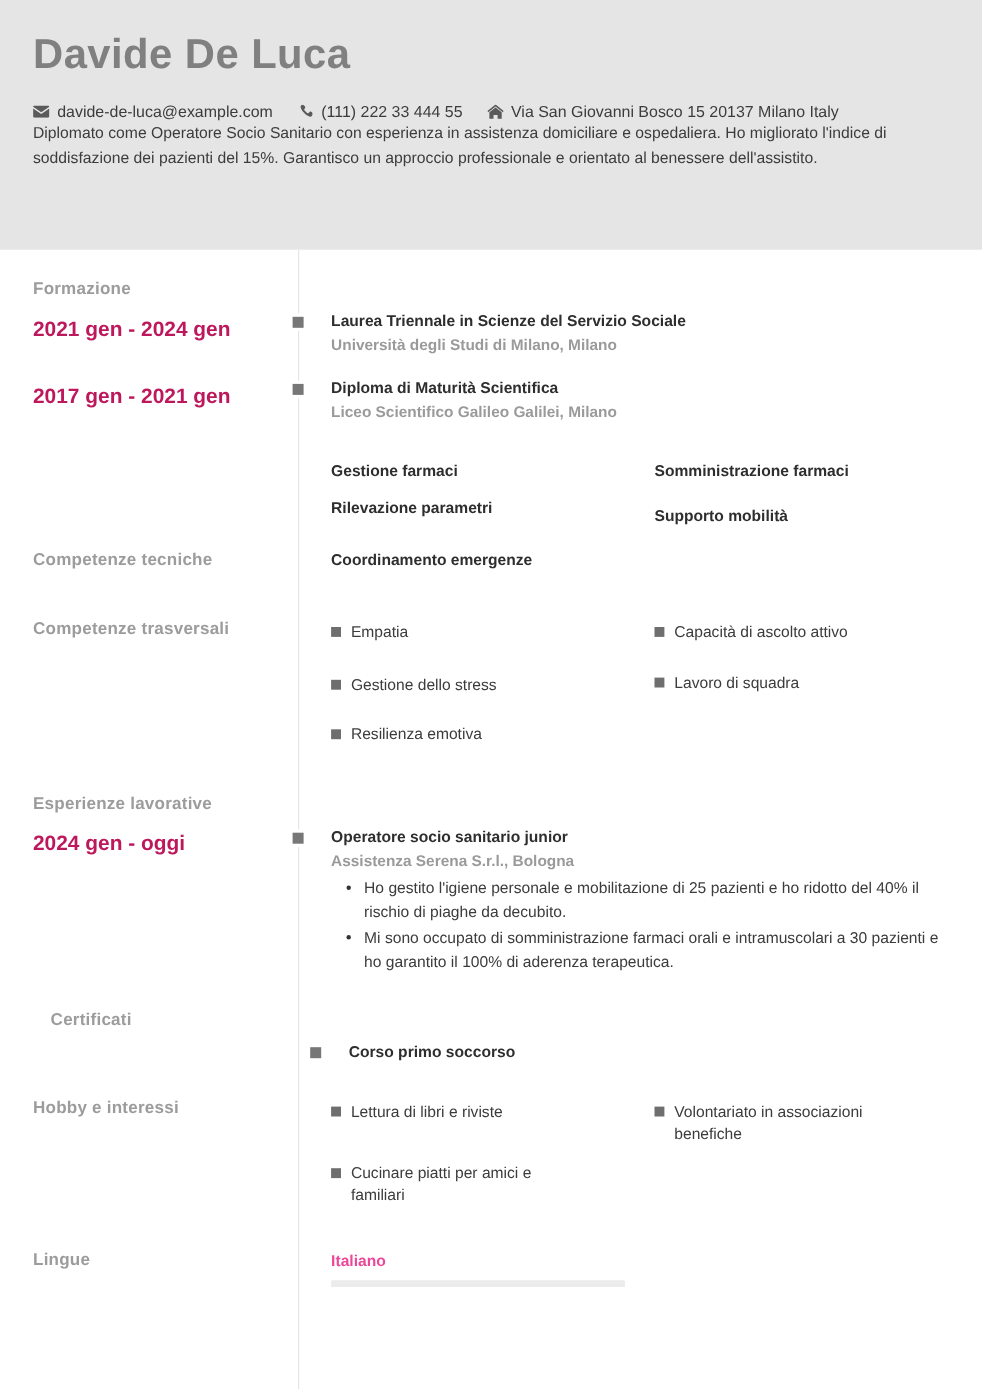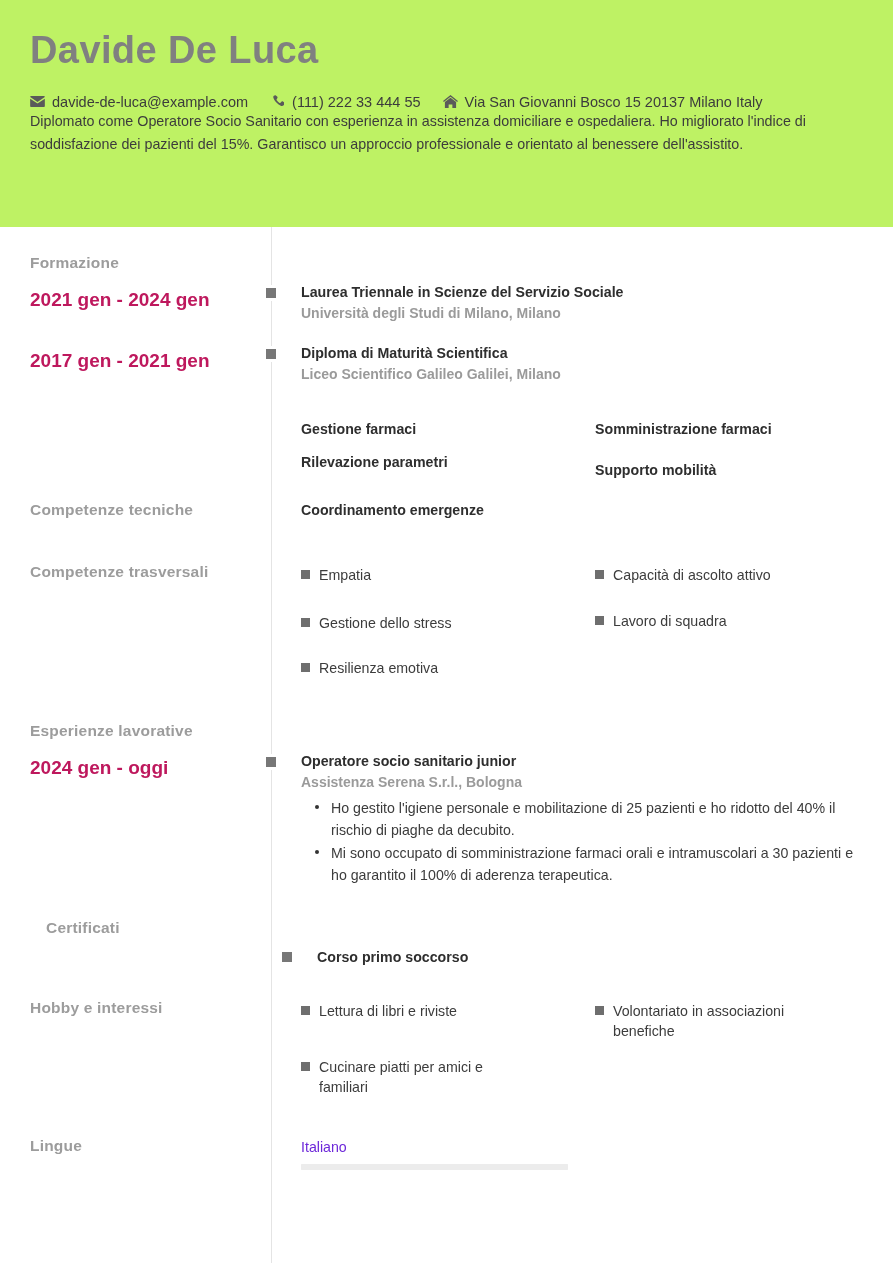--- a/index.html
+++ b/index.html
@@ -11,21 +11,21 @@
     width: 893px;
     height: 1263px;
     font-family: "Liberation Sans", sans-serif;
     color: #333333;
     overflow: hidden;
     position: relative;
   }
 
   
   .header-band {
-    background: #bef264;
+    background: #e5e5e5;
     padding: 30px 30px 30px 30px;
     box-sizing: border-box;
     height: 227px;
   }
   .full-name {
     font-size: 38px;
     font-weight: bold;
     color: #808080;
     letter-spacing: 0.4px;
     margin: 0 0 22px 0;
@@ -180,22 +180,22 @@
     left: -16px;
     top: 8px;
     width: 4px;
     height: 4px;
     border-radius: 50%;
     background: #333333;
   }
 
   .lang-name {
     font-size: 14.2px;
-    font-weight: normal;
-    color: #6d28d9;
+    font-weight: bold;
+    color: #ec4899;
     margin: 0 0 9px 0;
   }
   .lang-track {
     width: 267px;
     height: 6px;
     background: #ececec;
     border-radius: 1px;
   }
   .lang-fill {
     height: 100%;

